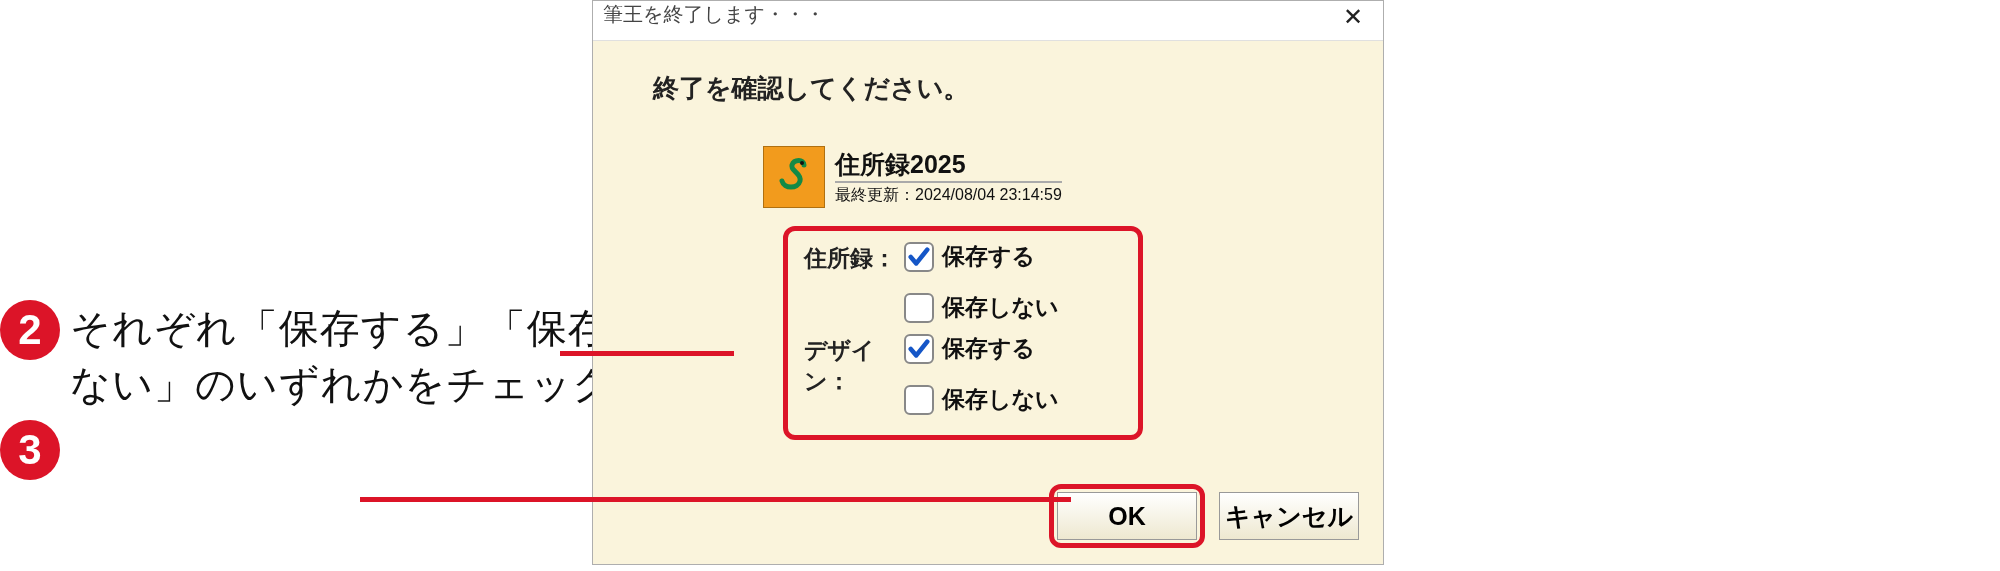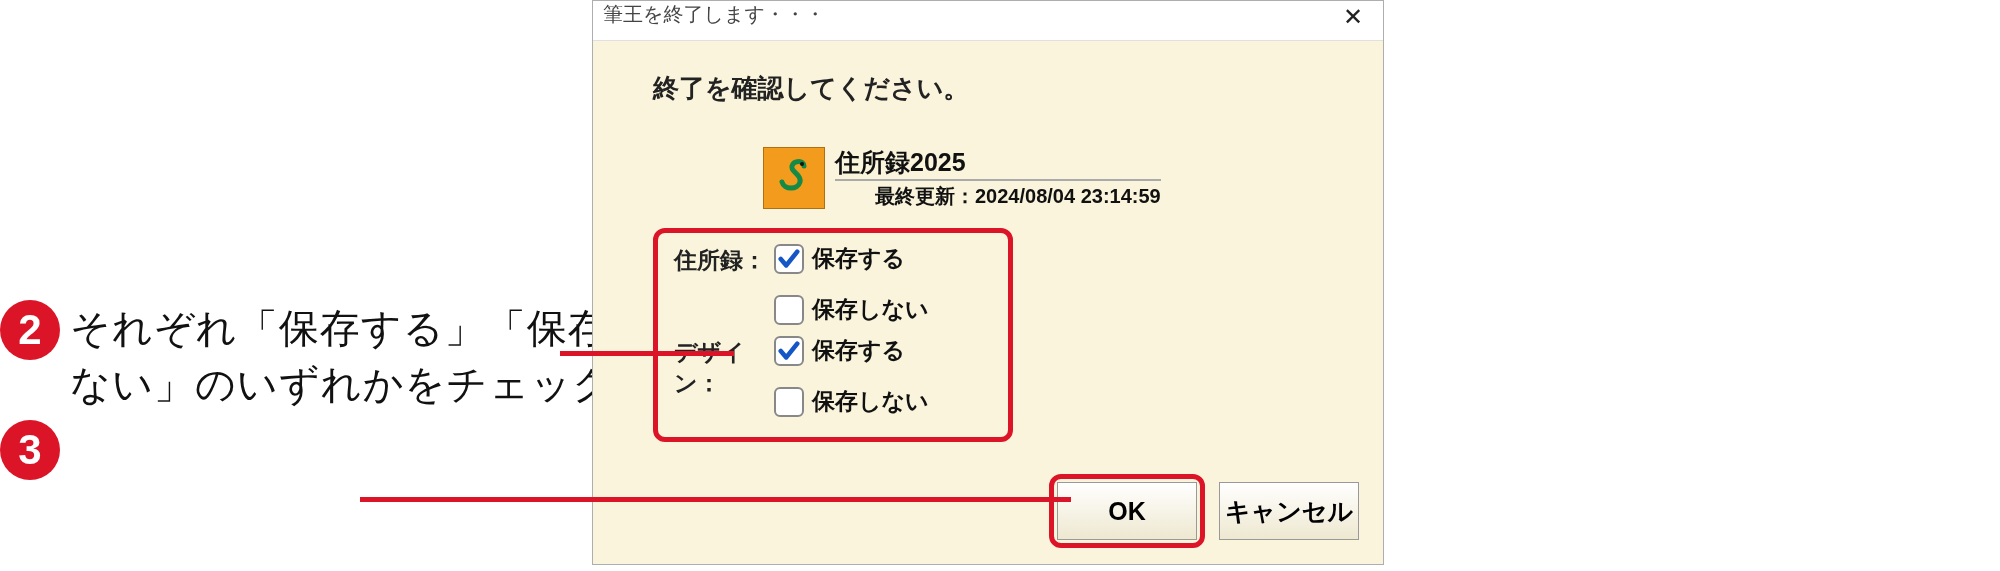--- a/index.html
+++ b/index.html
@@ -112,30 +112,30 @@
     }
     .file-texts { display: flex; flex-direction: column; }
     .file-name {
       font-size: 25px;
       font-weight: bold;
       color: #111;
       border-bottom: 2px solid #aaa;
       margin-bottom: 2px;
     }
     .file-meta {
-      font-size: 20px;
-      font-weight: bold;
+      font-size: 16px;
+      font-weight: normal;
       color: #111;
-      margin-left: 40px;
     }
 
     .options-outline {
       border: 5px solid #dc1428;
       border-radius: 12px;
       padding: 10px 16px 10px 16px;
+      margin-left: 130px;
       width: 360px;
     }
     .opt-group { display: flex; align-items: flex-start; margin-bottom: 6px; }
     .opt-label {
       width: 100px;
       font-size: 23px;
       font-weight: bold;
       color: #222;
       padding-top: 2px;
     }
@@ -164,21 +164,21 @@
     .button-bar {
       position: absolute;
       bottom: 16px;
       right: 24px;
       display: flex;
       gap: 14px;
       align-items: center;
     }
     .btn {
       min-width: 140px;
-      height: 58px;
+      height: 48px;
       background: linear-gradient(#fff, #eee8d0);
       border: 1px solid #999;
       font-size: 25px;
       font-weight: bold;
       color: #000;
       display: flex;
       align-items: center;
       justify-content: center;
       cursor: pointer;
     }

